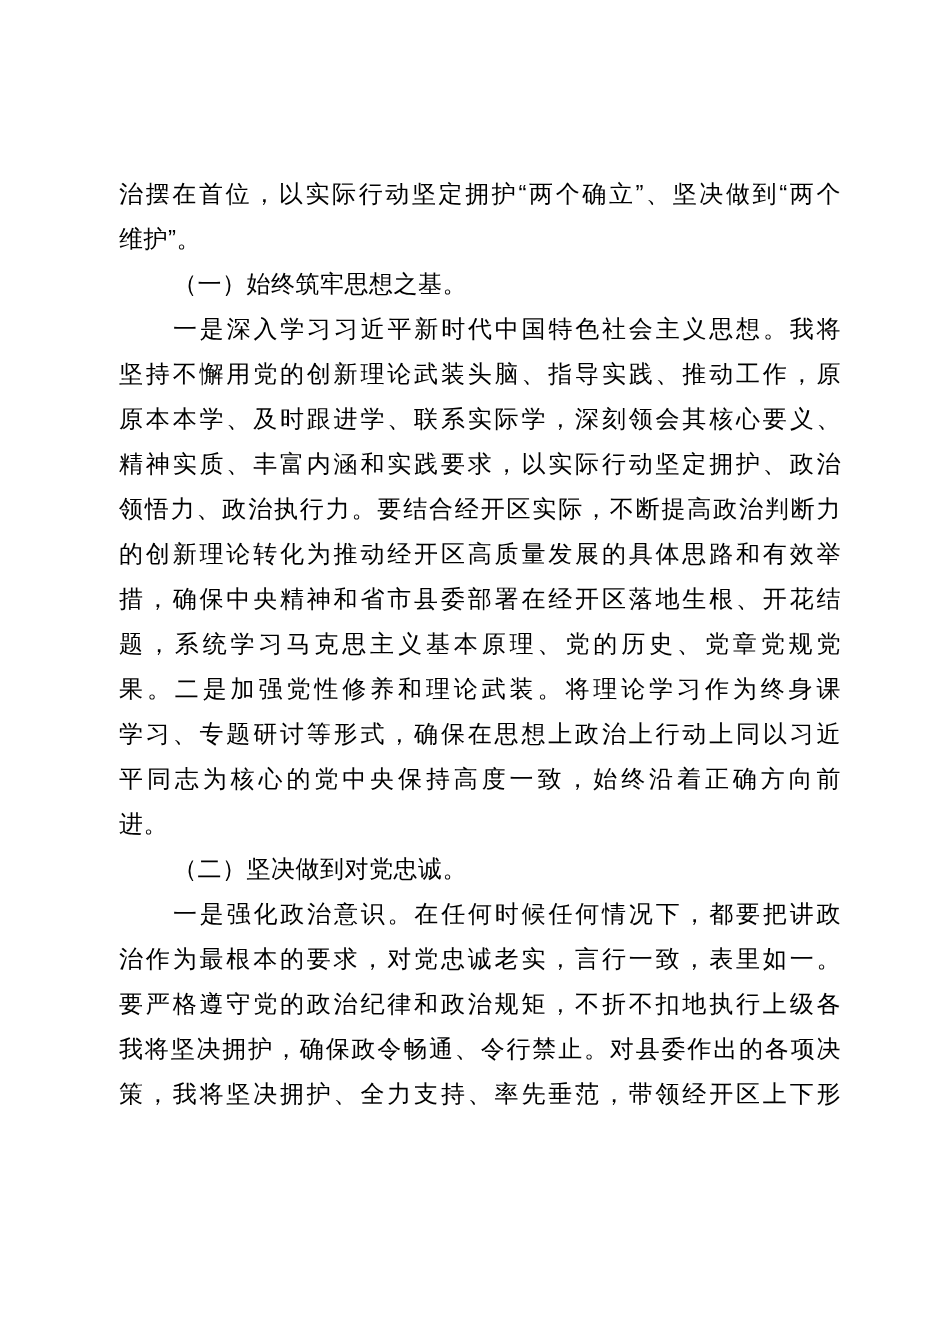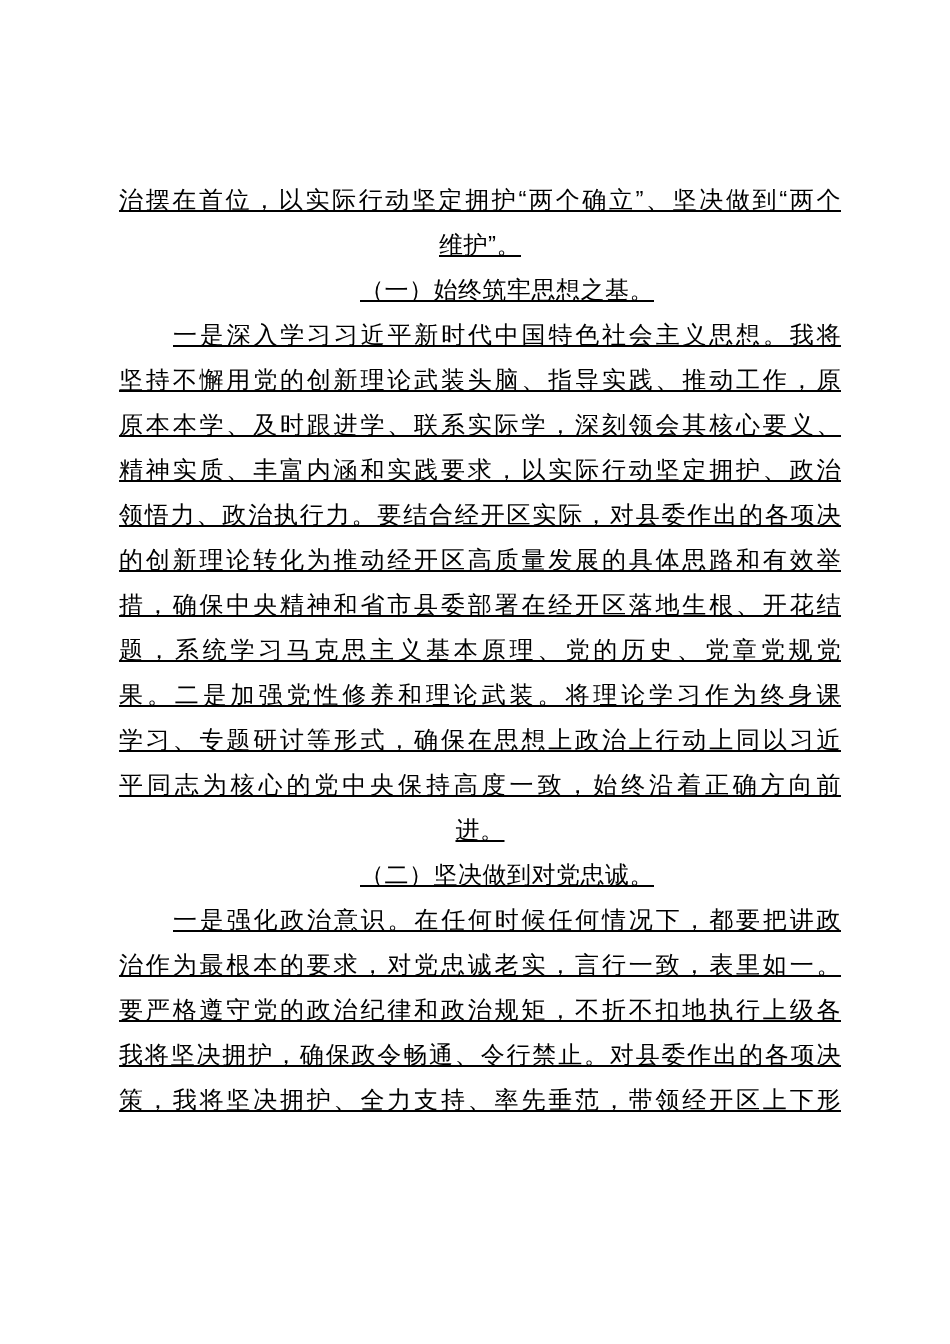--- a/index.html
+++ b/index.html
@@ -11,31 +11,30 @@
   .page {
     position: relative;
     width: 950px;
     height: 1344px;
     background: #ffffff;
     overflow: hidden;
   }
   .content {
     position: absolute;
     left: 119px;
-    top: 177px;
+    top: 171px;
     width: 722px;
-    text-decoration: underline;
   }
   .para { margin: 0; padding: 0; }
   .line {
     font-size: 24px;
     line-height: 45px;
     height: 45px;
     color: #000000;
-    text-align: center;
+    text-align: left;
     letter-spacing: 0.5px;
     white-space: normal;
   }
   .line.just {
     text-align: justify;
     text-align-last: justify;
   }
   .line.indent { text-indent: 54px; }
 </style>
 </head>
@@ -51,21 +50,21 @@
 
     <div class="para">
       <div class="line indent">（一）始终筑牢思想之基。</div>
     </div>
 
     <div class="para">
       <div class="line just indent">一是深入学习习近平新时代中国特色社会主义思想。我将</div>
       <div class="line just">坚持不懈用党的创新理论武装头脑、指导实践、推动工作，原</div>
       <div class="line just">原本本学、及时跟进学、联系实际学，深刻领会其核心要义、</div>
       <div class="line just">精神实质、丰富内涵和实践要求，以实际行动坚定拥护、政治</div>
-      <div class="line just">领悟力、政治执行力。要结合经开区实际，对县委作出的各项决</div>
+      <div class="line just">领悟力、政治执行力。要结合经开区实际，不断提高政治判断力</div>
       <div class="line just">的创新理论转化为推动经开区高质量发展的具体思路和有效举</div>
       <div class="line just">措，确保中央精神和省市县委部署在经开区落地生根、开花结</div>
       <div class="line just">题，系统学习马克思主义基本原理、党的历史、党章党规党</div>
       <div class="line just">果。二是加强党性修养和理论武装。将理论学习作为终身课</div>
       <div class="line just">学习、专题研讨等形式，确保在思想上政治上行动上同以习近</div>
       <div class="line just">平同志为核心的党中央保持高度一致，始终沿着正确方向前</div>
       <div class="line">进。</div>
     </div>
 
     <div class="para">

